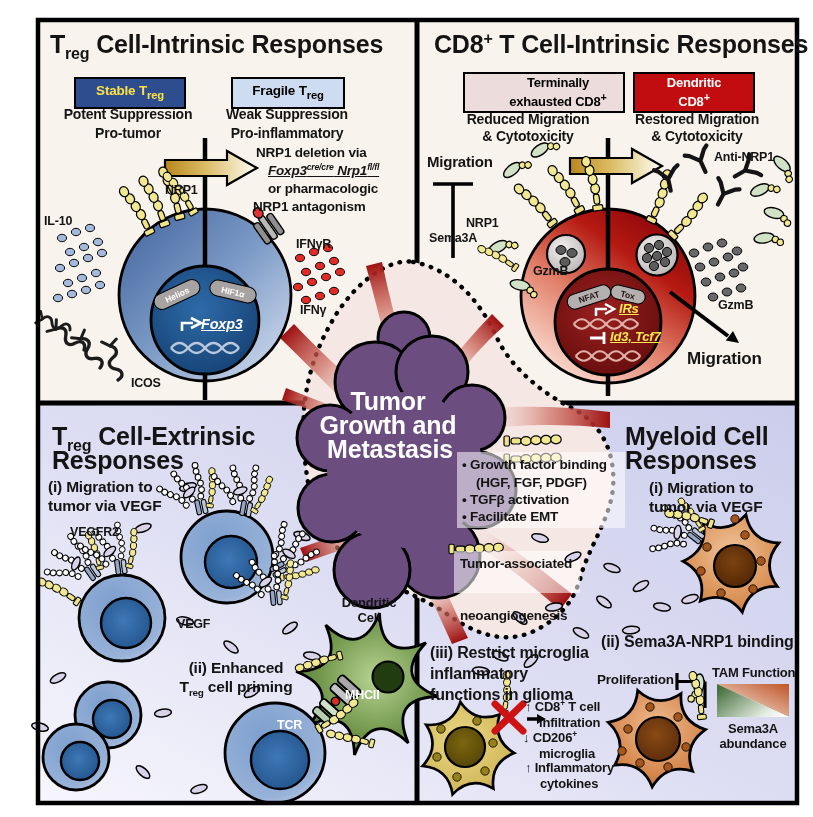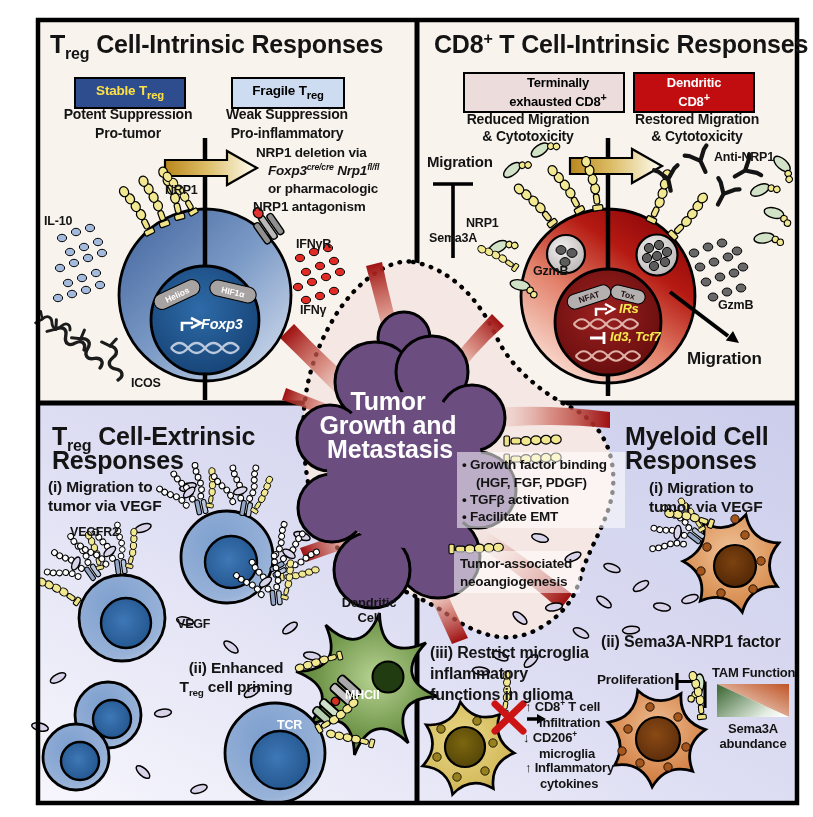--- a/index.html
+++ b/index.html
@@ -4,21 +4,21 @@
 <style>
   html,body{margin:0;padding:0;background:#fff;}
   #fig{position:relative;width:813px;height:817px;background:#fff;overflow:hidden;
        font-family:"Liberation Sans","DejaVu Sans",sans-serif;}
   #gfx{position:absolute;left:0;top:0;z-index:1;}
   .lbl{position:absolute;z-index:5;font-weight:bold;font-size:13px;color:#141414;
        white-space:nowrap;line-height:1.12;letter-spacing:-0.2px;}
   .ctr{transform:translateX(-50%);text-align:center;}
   .t20{font-size:25px;} .t17{font-size:17px;} .t16{font-size:16px;} .t155{font-size:15.5px;}
   .t15{font-size:15px;} .t14{font-size:14px;} .t135{font-size:13.5px;} .t125{font-size:12.5px;}
-  .w{color:#fff;} .it{font-style:italic;} .yel{color:#f7e94e;}
+  .w{color:#fff;} .it{font-style:italic;text-decoration:underline;} .yel{color:#f7e94e;}
   .lbl sub{font-size:64%;line-height:0;} .lbl sup{font-size:64%;line-height:0;}
   .hdrbox{position:absolute;z-index:5;border:2.6px solid #000;display:flex;flex-direction:column;
           align-items:center;justify-content:center;font-weight:bold;text-align:center;
           line-height:1.2;letter-spacing:-0.2px;}
   .pill{position:absolute;z-index:6;background:#a7a3a3;border:1.8px solid #000;border-radius:9px;
         color:#fff;font-weight:bold;font-size:8.5px;display:flex;align-items:center;
         justify-content:center;letter-spacing:0;}
   .pill.dark{color:#23110f;background:#b4b0b0;}
 </style>
 </head>
@@ -593,21 +593,21 @@
 <div class="lbl t17" style="left:687px;top:349px">Migration</div>
 
 <div class="lbl ctr t20 w" style="left:388px;top:387px">Tumor</div>
 <div class="lbl ctr t20 w" style="left:388px;top:411px">Growth and</div>
 <div class="lbl ctr t20 w" style="left:390px;top:435px">Metastasis</div>
 <div class="lbl t135" style="left:462px;top:457px">•  Growth factor binding</div>
 <div class="lbl t135" style="left:476px;top:475px">(HGF, FGF, PDGF)</div>
 <div class="lbl t135" style="left:462px;top:492px">•  TGFβ activation</div>
 <div class="lbl t135" style="left:462px;top:509px">•  Facilitate EMT</div>
 <div class="lbl t135" style="left:460px;top:556px">Tumor-associated</div>
-<div class="lbl t135" style="left:460px;top:574px">neoangiogenesis</div>
+<div class="lbl t135" style="left:460px;top:608px">neoangiogenesis</div>
 
 <div class="lbl t20" style="left:52px;top:422px"><span>T</span><sub>reg</sub><span> Cell-Extrinsic</span></div>
 <div class="lbl t20" style="left:52px;top:446px">Responses</div>
 <div class="lbl t155" style="left:48px;top:478px">(i) Migration to</div>
 <div class="lbl t155" style="left:48px;top:497px">tumor via VEGF</div>
 <div class="lbl t125" style="left:70px;top:525px">VEGFR2</div>
 <div class="lbl t125" style="left:177px;top:617px">VEGF</div>
 <div class="lbl ctr t155" style="left:236px;top:659px">(ii) Enhanced</div>
 <div class="lbl ctr t155" style="left:236px;top:678px"><span>T</span><sub>reg</sub><span> cell priming</span></div>
 <div class="lbl ctr" style="left:369px;top:596px">Dendritic</div>
@@ -615,21 +615,21 @@
 <div class="lbl t125 w" style="left:345px;top:688px">MHCII</div>
 <div class="lbl t125 w" style="left:277px;top:718px">TCR</div>
 
 <div class="lbl t20" style="left:625px;top:422px">Myeloid Cell</div>
 <div class="lbl t20" style="left:625px;top:446px">Responses</div>
 <div class="lbl t155" style="left:649px;top:479px">(i) Migration to</div>
 <div class="lbl t155" style="left:649px;top:498px">tumor via VEGF</div>
 <div class="lbl t16" style="left:430px;top:644px">(iii) Restrict microglia</div>
 <div class="lbl t16" style="left:430px;top:665px">inflammatory</div>
 <div class="lbl t16" style="left:430px;top:686px">functions in glioma</div>
-<div class="lbl t16" style="left:601px;top:633px">(ii) Sema3A-NRP1 factor</div>
+<div class="lbl t16" style="left:601px;top:633px">(ii) Sema3A-NRP1 binding</div>
 <div class="lbl t135" style="left:597px;top:672px">Proliferation</div>
 <div class="lbl" style="left:525px;top:700px"><span>↑ CD8</span><sup>+</sup><span> T cell</span></div>
 <div class="lbl" style="left:539px;top:716px">infiltration</div>
 <div class="lbl" style="left:523px;top:731px"><span>↓ CD206</span><sup>+</sup></div>
 <div class="lbl" style="left:539px;top:747px">microglia</div>
 <div class="lbl" style="left:525px;top:761px">↑ Inflammatory</div>
 <div class="lbl" style="left:540px;top:777px">cytokines</div>
 <div class="lbl" style="left:712px;top:666px">TAM Function</div>
 <div class="lbl ctr" style="left:753px;top:722px">Sema3A</div>
 <div class="lbl ctr" style="left:753px;top:737px">abundance</div>

